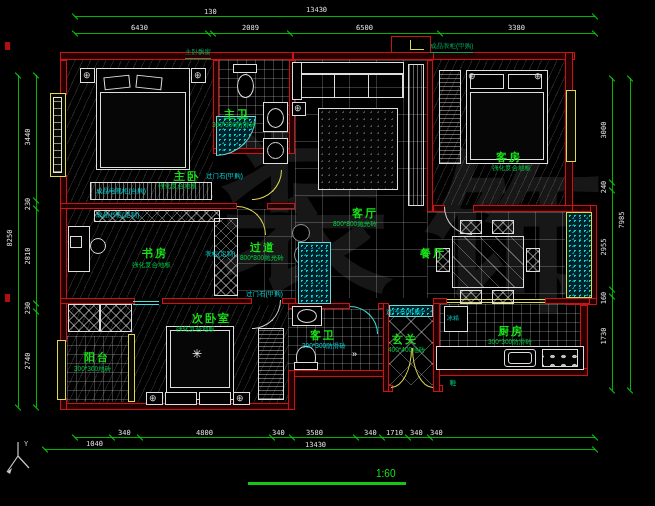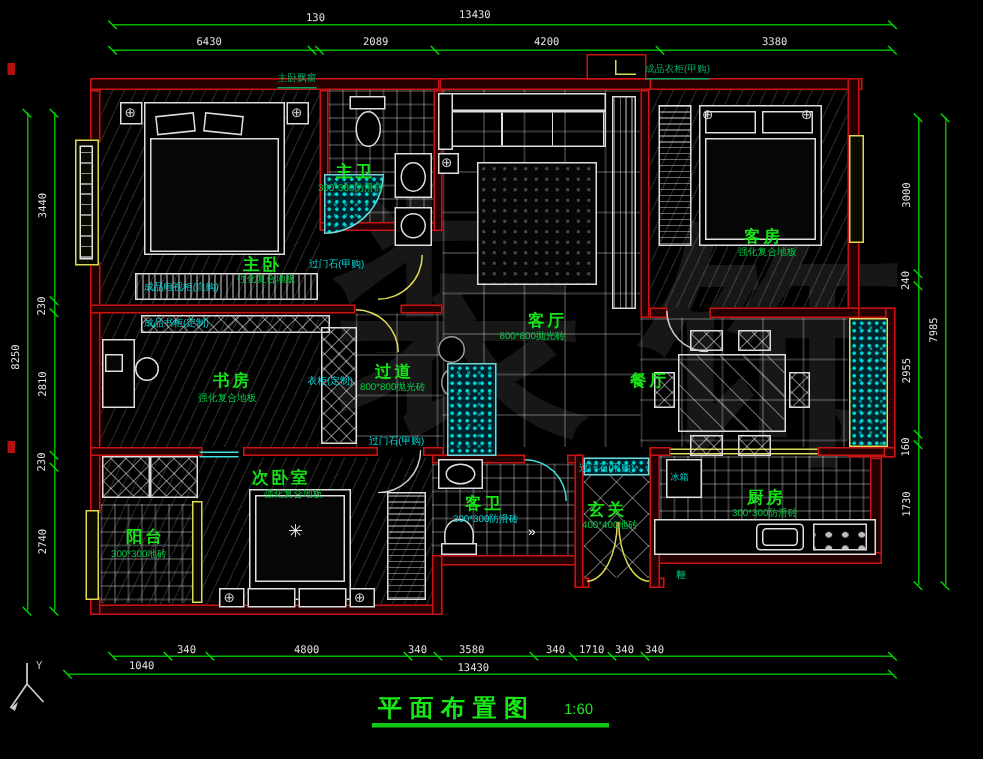--- a/index.html
+++ b/index.html
@@ -190,40 +190,40 @@
   <div class="abs hx" style="left:492px;top:290px;width:22px;height:14px"></div>
   <div class="abs hx" style="left:436px;top:248px;width:14px;height:24px"></div>
   <div class="abs hx" style="left:526px;top:248px;width:14px;height:24px"></div>
 
   <div class="abs fw" style="left:444px;top:306px;width:24px;height:26px"></div>
   <div class="abs fw" style="left:436px;top:346px;width:148px;height:24px"></div>
   <div class="abs fw" style="left:504px;top:349px;width:32px;height:18px;border-radius:3px"></div>
   <div class="abs fw" style="left:508px;top:352px;width:24px;height:12px;border-radius:3px"></div>
   <div class="abs fw" style="left:542px;top:349px;width:36px;height:18px;background-image:radial-gradient(rgba(255,255,255,.75) 2px,transparent 2.5px);background-size:11px 9px;background-position:4px 2px"></div>
 
-  <span class="abs rname" style="left:162px;top:169px">主卧</span>
+  <span class="abs rname" style="left:174px;top:169px">主卧</span>
   <span class="abs rsub" style="left:158px;top:182px">强化复合地板</span>
   <span class="abs rname" style="left:224px;top:107px">主卫</span>
   <span class="abs rsub" style="left:212px;top:121px">300*300防滑砖</span>
   <span class="abs rname" style="left:352px;top:206px">客厅</span>
   <span class="abs rsub" style="left:333px;top:220px">800*800抛光砖</span>
   <span class="abs rname" style="left:496px;top:150px">客房</span>
   <span class="abs rsub" style="left:492px;top:164px">强化复合地板</span>
   <span class="abs rname" style="left:142px;top:246px">书房</span>
   <span class="abs rsub" style="left:132px;top:261px">强化复合地板</span>
   <span class="abs rname" style="left:250px;top:240px">过道</span>
   <span class="abs rsub" style="left:240px;top:254px">800*800抛光砖</span>
   <span class="abs rname" style="left:420px;top:246px">餐厅</span>
   <span class="abs rname" style="left:498px;top:324px">厨房</span>
   <span class="abs rsub" style="left:488px;top:338px">300*300防滑砖</span>
   <span class="abs rname" style="left:392px;top:332px">玄关</span>
   <span class="abs rsub" style="left:388px;top:346px">400*400地砖</span>
   <span class="abs rname" style="left:310px;top:328px">客卫</span>
   <span class="abs ann" style="left:302px;top:342px">300*300防滑砖</span>
-  <span class="abs rname" style="left:168px;top:311px">次卧室</span>
+  <span class="abs rname" style="left:192px;top:311px">次卧室</span>
   <span class="abs rsub" style="left:176px;top:325px">强化复合地板</span>
   <span class="abs rname" style="left:84px;top:350px">阳台</span>
   <span class="abs rsub" style="left:74px;top:365px">300*300地砖</span>
 
   <span class="abs anng" style="left:430px;top:42px">成品衣柜(甲购)</span>
   <span class="abs anng" style="left:185px;top:48px">主卧飘窗</span>
   <span class="abs ann" style="left:206px;top:172px">过门石(甲购)</span>
   <span class="abs ann" style="left:96px;top:187px">成品电视柜(自购)</span>
   <span class="abs ann" style="left:96px;top:211px">成品书柜(定制)</span>
   <span class="abs ann" style="left:205px;top:250px">衣柜(定制)</span>
@@ -239,21 +239,21 @@
   <i class="abs tk" style="left:71px;top:33px"></i>
   <i class="abs tk" style="left:204px;top:33px"></i>
   <i class="abs tk" style="left:209px;top:33px"></i>
   <i class="abs tk" style="left:286px;top:33px"></i>
   <i class="abs tk" style="left:436px;top:33px"></i>
   <i class="abs tk" style="left:591px;top:33px"></i>
   <span class="abs dim" style="left:306px;top:6px">13430</span>
   <span class="abs dim" style="left:131px;top:24px">6430</span>
   <span class="abs dim" style="left:204px;top:8px">130</span>
   <span class="abs dim" style="left:242px;top:24px">2089</span>
-  <span class="abs dim" style="left:356px;top:24px">4200</span>
+  <span class="abs dim" style="left:356px;top:24px">6500</span>
   <span class="abs dim" style="left:508px;top:24px">3380</span>
 
   <div class="abs dlv" style="left:18px;top:75px;height:332px"></div>
   <div class="abs dlv" style="left:36px;top:75px;height:332px"></div>
   <i class="abs tk" style="left:14px;top:75px"></i>
   <i class="abs tk" style="left:14px;top:407px"></i>
   <i class="abs tk" style="left:32px;top:75px"></i>
   <i class="abs tk" style="left:32px;top:200px"></i>
   <i class="abs tk" style="left:32px;top:208px"></i>
   <i class="abs tk" style="left:32px;top:303px"></i>
@@ -310,17 +310,16 @@
 
   <div class="abs redmark" style="left:5px;top:42px;width:5px;height:8px"></div>
   <div class="abs redmark" style="left:5px;top:294px;width:5px;height:8px"></div>
 
   <svg class="abs" style="left:2px;top:438px" width="34" height="42" viewBox="0 0 34 42">
     <path d="M16 4 L16 18 M16 18 L5 34 M16 18 L27 30" stroke="#c8c8c8" stroke-width="1.2" fill="none"></path>
     <path d="M5 34 L10 30 L8 36 Z" fill="#c8c8c8"></path>
   </svg>
   <span class="abs dim" style="left:24px;top:440px;color:#c8c8c8">Y</span>
 
-  <span class="abs title" style="left:252px;top:462px">平面布置图</span>
   <span class="abs scale" style="left:376px;top:468px">1:60</span>
   <div class="abs" style="left:248px;top:482px;width:158px;height:3px;background:#12c812"></div>
 
 </div>
 
 </body></html>

